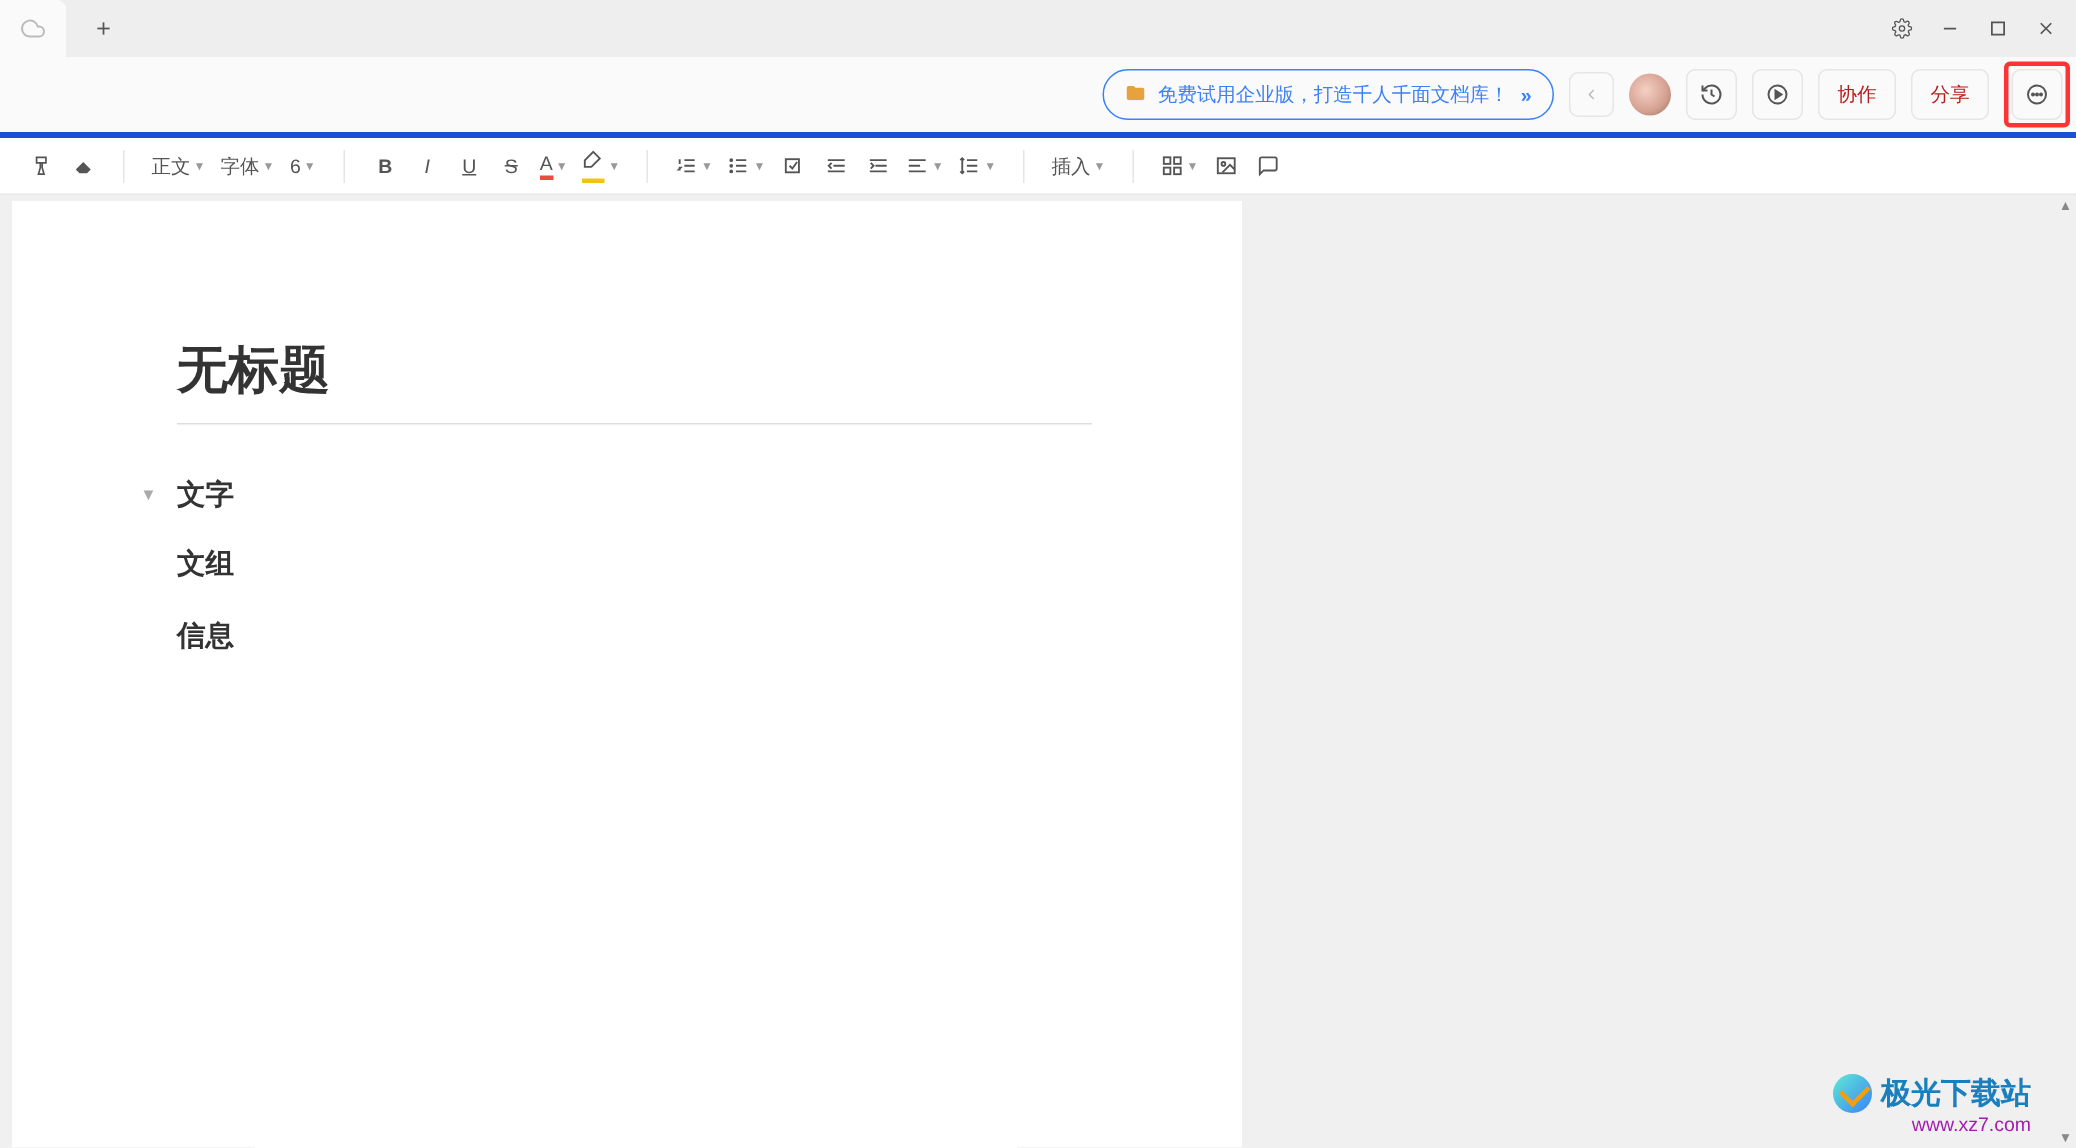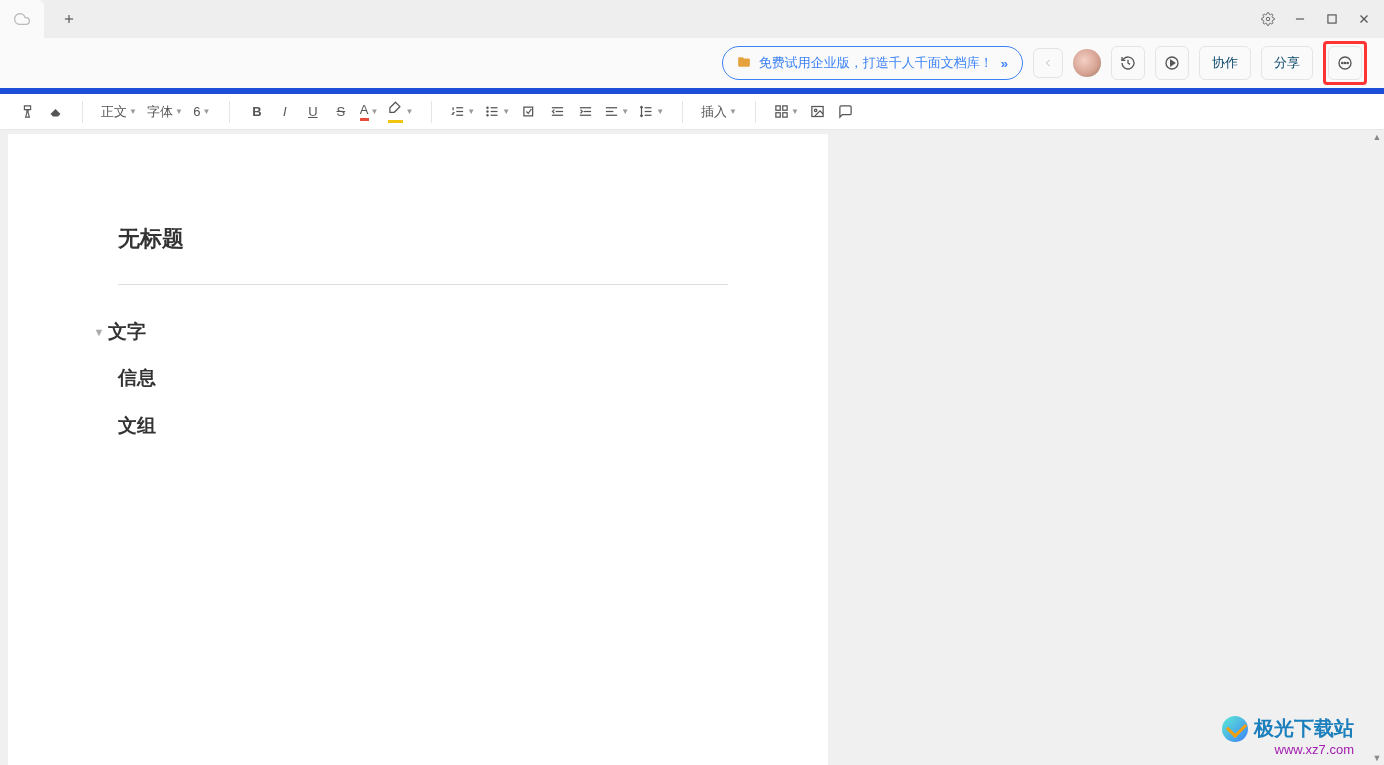--- a/index.html
+++ b/index.html
@@ -61,21 +61,21 @@
 }
 .win-btn svg { width: 14px; height: 14px; }
 
 
 .header {
   height: 50px;
   background: #fafafa;
   display: flex;
   align-items: center;
   justify-content: flex-end;
-  padding: 0 17px;
+  padding: 0 4px;
   gap: 10px;
 }
 .promo-pill {
   border: 1px solid #3b82f6;
   border-radius: 20px;
   height: 34px;
   display: flex;
   align-items: center;
   padding: 0 14px;
   gap: 8px;
@@ -112,36 +112,36 @@
   cursor: pointer;
 }
 .text-btn {
   height: 34px;
   padding: 0 12px;
   border: 1px solid #e5e5e5;
   border-radius: 6px;
   display: flex;
   align-items: center;
   justify-content: center;
-  color: #0c4a6e;
+  color: #b91c1c;
   font-size: 13px;
   cursor: pointer;
 }
 .more-highlighted {
   border: 3px solid #ff3333;
   border-radius: 4px;
   padding: 2px;
 }
 .more-highlighted .icon-btn { border: 1px solid #e5e5e5; }
 
 
 .toolbar {
   height: 42px;
   background: #fff;
-  border-top: 6px solid #1d4ed8;
+  border-top: 4px solid #1d4ed8;
   border-bottom: 1px solid #e8e8e8;
   display: flex;
   align-items: center;
   padding: 0 8px;
   gap: 4px;
 }
 .tb-group {
   display: flex;
   align-items: center;
   gap: 2px;
@@ -184,25 +184,25 @@
 }
 .page {
   background: #fff;
   width: 820px;
   margin: 4px 0 0 8px;
   padding: 90px 110px 40px 110px;
   height: 100%;
   position: relative;
 }
 .doc-title {
-  font-size: 22px;
+  font-size: 34px;
   font-weight: 700;
   color: #333;
   border-bottom: 1px solid #ddd;
-  padding-bottom: 30px;
+  padding-bottom: 12px;
   margin-bottom: 34px;
   width: 610px;
 }
 .block-row {
   display: flex;
   align-items: center;
   margin-bottom: 20px;
   margin-left: -28px;
   position: relative;
 }
@@ -210,20 +210,21 @@
   width: 18px;
   color: #aaa;
   font-size: 11px;
   display: flex;
   justify-content: center;
 }
 .block-text {
   font-size: 19px;
   font-weight: 600;
   color: #333;
+  margin-left: 10px;
 }
 .block-text-normal {
   font-size: 19px;
   font-weight: 600;
   color: #333;
   margin-left: 0;
   margin-bottom: 22px;
 }
 .right-panel {
   flex: 1;
@@ -522,22 +523,22 @@
   </div>
 </div>
 
 <div class="content-wrap">
   <div class="page">
     <div class="doc-title">无标题</div>
     <div class="block-row">
       <span class="collapse-caret">▼</span>
       <span class="block-text">文字</span>
     </div>
+    <div class="block-text-normal">文组</div>
     <div class="block-text-normal">信息</div>
-    <div class="block-text-normal">文组</div>
   </div>
   <div class="right-panel">
     <div class="scrollbar">
       <div class="scroll-up">▲</div>
       <div class="scroll-down">▼</div>
     </div>
   </div>
 </div>
 
 <div class="watermark">

